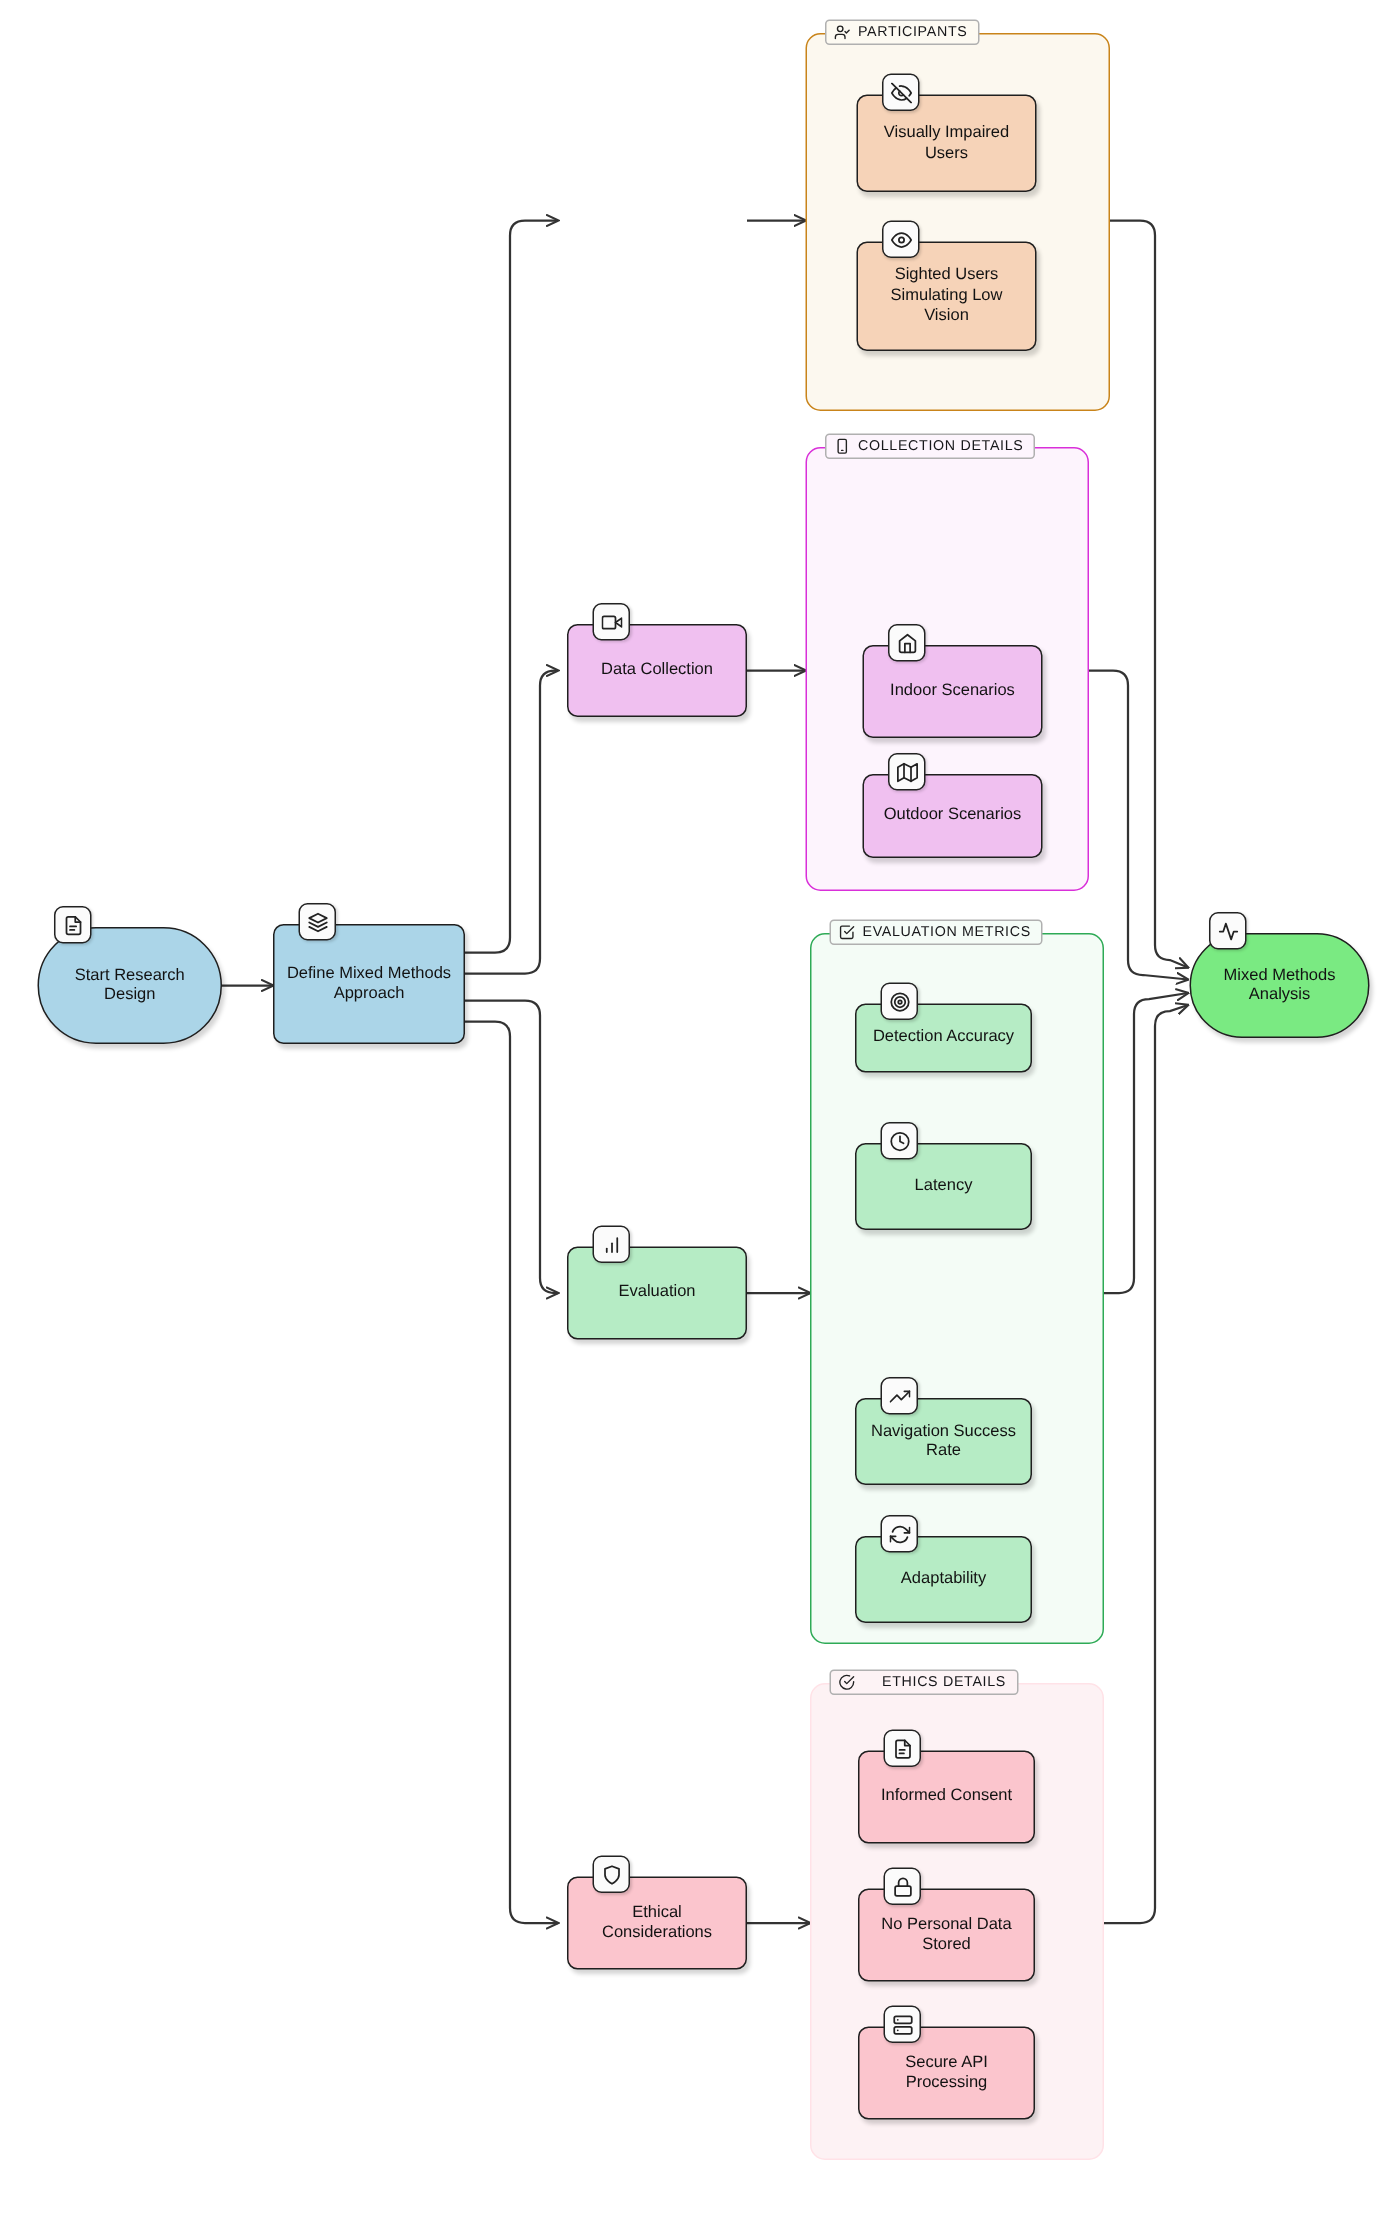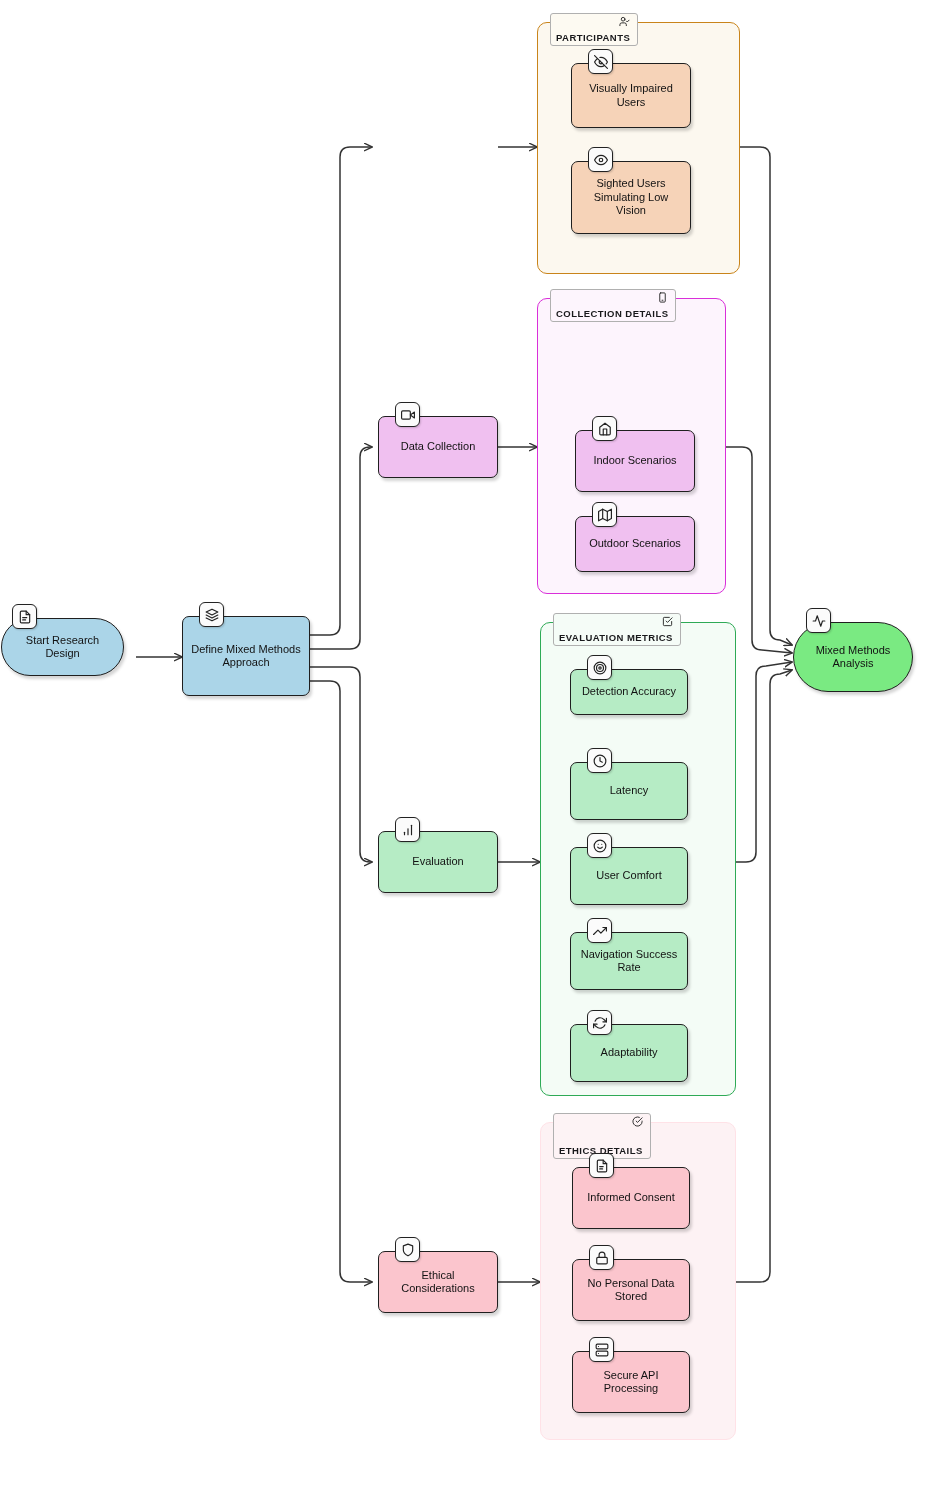--- a/index.html
+++ b/index.html
@@ -33,22 +33,21 @@
     top: -10px; left: 12px;
     display: flex; align-items: flex-end; gap: 5px;
     padding: 2px 7px 2px 5px;
     border: 1px solid #bdbdbd;
     border-radius: 3px;
     background: #fcfcfc;
     font-size: 9.5px;
     letter-spacing: 0.45px;
     color: #18181b;
     white-space: nowrap;
-    font-weight: 700;
-    flex-direction: column;
+    font-weight: 400;
   }
   .sg-label svg { display:block; }
 
   
   .node {
     position: absolute;
     border: 1.7px solid #1f1f1f;
     border-radius: 7px;
     display: flex;
     align-items: center;
@@ -220,31 +219,20 @@
     <div class="node fill-mint" style="left:29px; top:139px; width:118px; height:58px;">
       <span class="badge">
         <svg width="14" height="14" viewBox="0 0 24 24" fill="none" stroke="#222" stroke-width="2" stroke-linecap="round" stroke-linejoin="round">
           <circle cx="12" cy="12" r="10"></circle>
             <polyline points="12 6 12 12 16 14"></polyline>
         </svg>
       </span>
       <span>Latency</span>
     </div>
 
-    <div class="node fill-mint" style="left:29px; top:224px; width:118px; height:58px;">
-      <span class="badge">
-        <svg width="14" height="14" viewBox="0 0 24 24" fill="none" stroke="#222" stroke-width="2" stroke-linecap="round" stroke-linejoin="round">
-          <circle cx="12" cy="12" r="10"></circle>
-            <path d="M8 14s1.5 2 4 2 4-2 4-2"></path>
-          <line x1="9" y1="9" x2="9.01" y2="9"></line>
-            <line x1="15" y1="9" x2="15.01" y2="9"></line>
-        </svg>
-      </span>
-      <span>User Comfort</span>
-    </div>
 
     <div class="node fill-mint" style="left:29px; top:309px; width:118px; height:58px;">
       <span class="badge">
         <svg width="14" height="14" viewBox="0 0 24 24" fill="none" stroke="#222" stroke-width="2" stroke-linecap="round" stroke-linejoin="round">
           <polyline points="23 6 13.5 15.5 8.5 10.5 1 18"></polyline>
             <polyline points="17 6 23 6 23 12"></polyline>
         </svg>
       </span>
       <span>Navigation Success Rate</span>
     </div>
@@ -300,21 +288,21 @@
           <rect x="2" y="2" width="20" height="8" rx="2"></rect>
             <rect x="2" y="14" width="20" height="8" rx="2"></rect>
           <line x1="6" y1="6" x2="6.01" y2="6"></line>
             <line x1="6" y1="18" x2="6.01" y2="18"></line>
         </svg>
       </span>
       <span>Secure API Processing</span>
     </div>
   </div>
 
-  <div class="node stadium fill-blue" style="left:1px; top:618px; width:123px; height:58px;">
+  <div class="node stadium fill-blue" style="left:25px; top:618px; width:123px; height:78px;">
     <span class="badge" style="left:10px;">
       <svg width="14" height="14" viewBox="0 0 24 24" fill="none" stroke="#222" stroke-width="2" stroke-linecap="round" stroke-linejoin="round">
         <path d="M14 2H6a2 2 0 0 0-2 2v16a2 2 0 0 0 2 2h12a2 2 0 0 0 2-2V8z"></path>
         <polyline points="14 2 14 8 20 8"></polyline>
           <line x1="8" y1="13" x2="15" y2="13"></line>
         <line x1="8" y1="17" x2="13" y2="17"></line>
       </svg>
     </span>
     <span>Start Research Design</span>
   </div>

